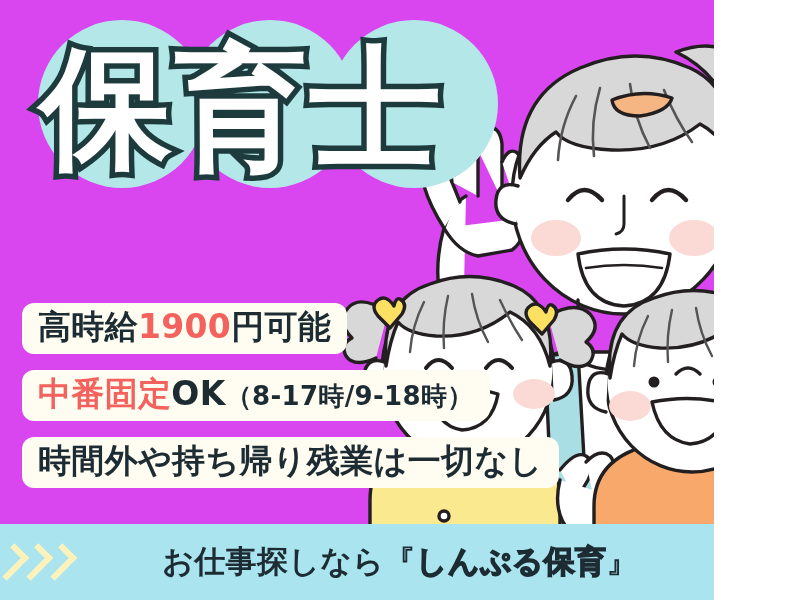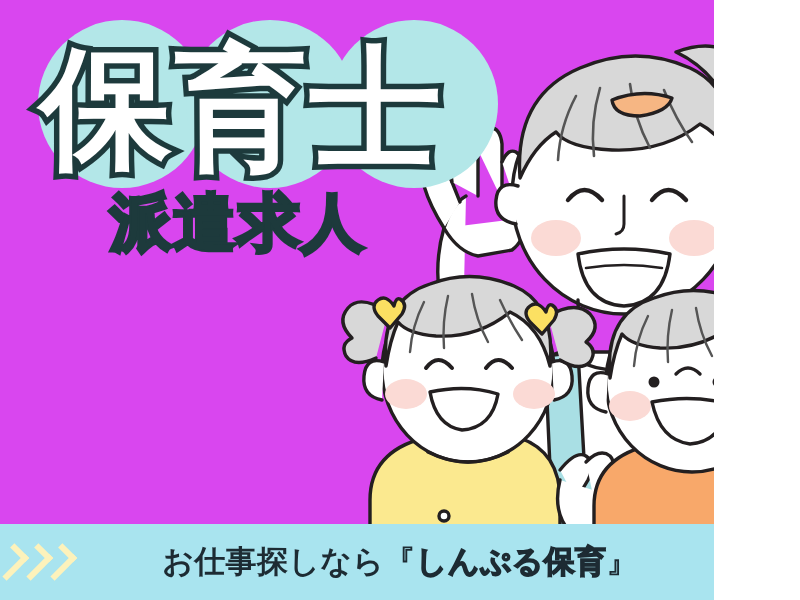--- a/index.html
+++ b/index.html
@@ -276,22 +276,36 @@
     </g>
   </svg>
 
   <div class="circles">
     <div class="title-circle tc1"></div>
     <div class="title-circle tc2"></div>
     <div class="title-circle tc3"></div>
   </div>
 
   <div class="main-title">保育士</div>
-  <div class="subtitle">派遣求人</div>
-
+
+  <div class="badges">
+
+    <div class="badge">
+      <span>高時給</span><span class="hl">1900</span><span>円可能</span>
+    </div>
+
+    <div class="badge">
+      <span class="hl">中番固定</span><span>OK</span><span class="paren">（8-17時/9-18時）</span>
+    </div>
+
+    <div class="badge">
+      <span>時間外や持ち帰り残業は一切なし</span>
+    </div>
+
+  </div>
 
   <div class="bottom-bar">
 
     <div class="chev-group">
       <span class="chev right"></span>
       <span class="chev right"></span>
       <span class="chev right"></span>
     </div>
 
     <div class="bar-text">

